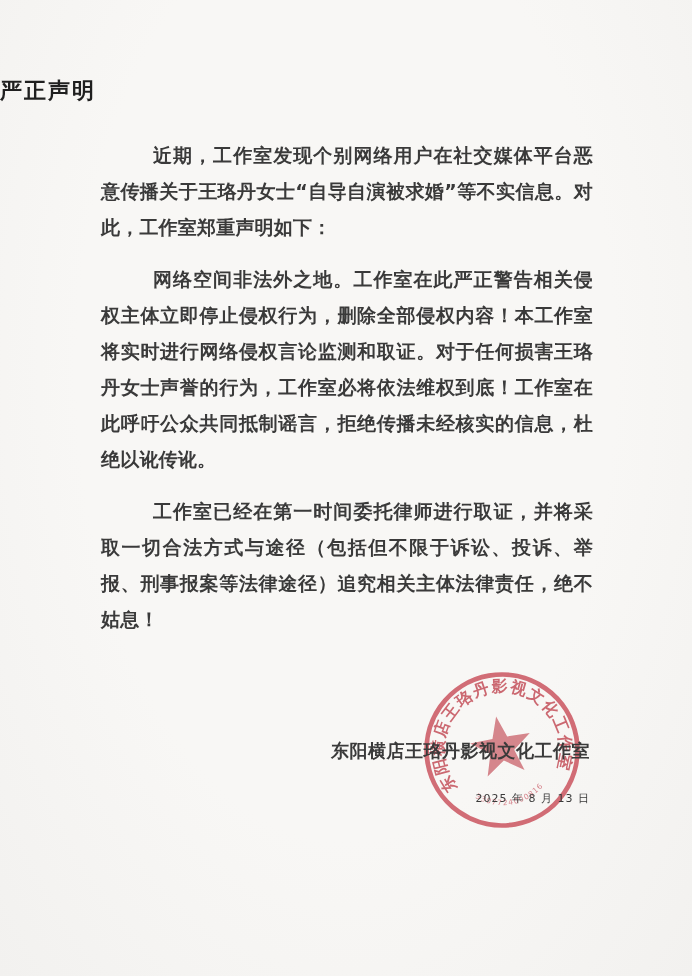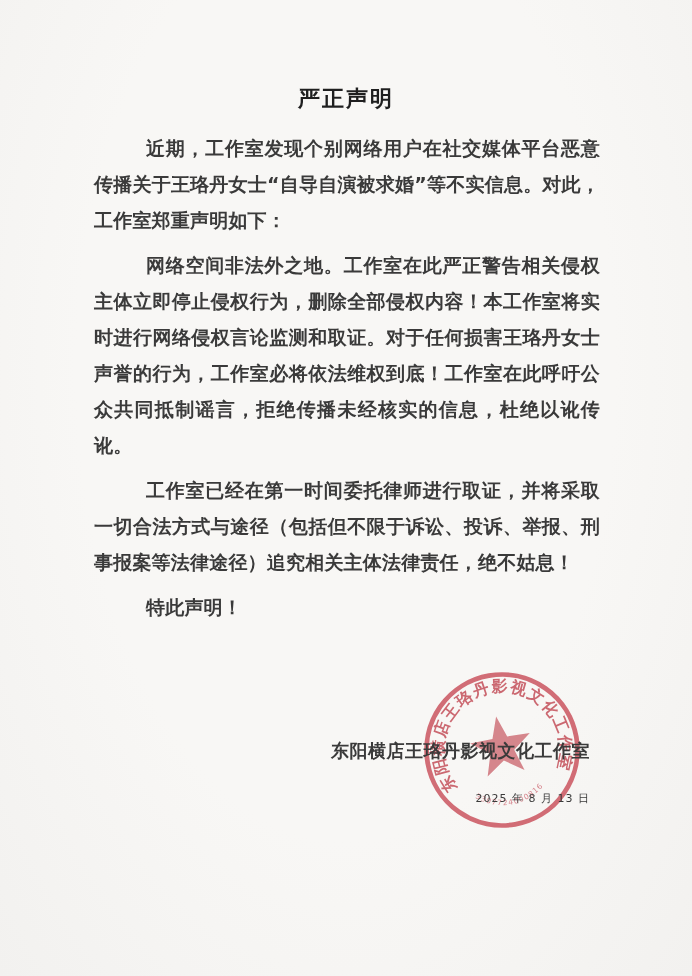--- a/index.html
+++ b/index.html
@@ -6,32 +6,31 @@
   body{
     width:692px;height:976px;
     font-family:"DejaVu Sans","Liberation Sans",sans-serif;
     background:#e9e8e6;
   }
   .page{
     position:relative;width:692px;height:976px;overflow:hidden;
     background:radial-gradient(ellipse at 50% 38%, #f8f7f5 55%, #f2f1ef 100%);
   }
   .doc-title{
-    position:absolute;top:84px;left:0;width:692px;
-    text-align:center;
+    position:absolute;top:76px;left:0;width:692px;
     font-size:22px;font-weight:bold;color:#1f1f1f;
     letter-spacing:2px;
   }
   .doc-body{
     position:absolute;top:121px;left:85px;width:524px;
     font-size:19px;line-height:36px;font-weight:600;
     color:#3a3a3a;text-align:justify;
     letter-spacing:0.2px;
   }
-  .doc-body p{margin:9px;text-indent:52px;}
+  .doc-body p{margin:16px;text-indent:52px;}
   .seal-wrap{
     position:absolute;left:417px;top:665px;width:170px;height:170px;
     transform:rotate(-10deg);
     opacity:0.85;
     z-index:1;
   }
   .sign-block{
     position:absolute;top:737px;right:102px;
     text-align:right;z-index:2;
   }
@@ -48,21 +47,20 @@
 <body>
 
 <div class="page">
 
   <div class="doc-title">严正声明</div>
 
   <div class="doc-body">
     <p>近期，工作室发现个别网络用户在社交媒体平台恶意传播关于王珞丹女士“自导自演被求婚”等不实信息。对此，工作室郑重声明如下：</p>
     <p>网络空间非法外之地。工作室在此严正警告相关侵权主体立即停止侵权行为，删除全部侵权内容！本工作室将实时进行网络侵权言论监测和取证。对于任何损害王珞丹女士声誉的行为，工作室必将依法维权到底！工作室在此呼吁公众共同抵制谣言，拒绝传播未经核实的信息，杜绝以讹传讹。</p>
     <p>工作室已经在第一时间委托律师进行取证，并将采取一切合法方式与途径（包括但不限于诉讼、投诉、举报、刑事报案等法律途径）追究相关主体法律责任，绝不姑息！</p>
-    <p>特此声明！</p>
   </div>
 
   <div class="seal-wrap">
     <svg width="170" height="170" viewBox="0 0 160 160">
       <circle cx="80" cy="80" r="71" fill="none" stroke="#cb5560" stroke-width="4.5"></circle>
       <polygon points="80,48 87.05,68.29 108.53,68.73 91.41,81.71 97.63,102.27 80,90 62.37,102.27 68.59,81.71 51.47,68.73 72.95,68.29" fill="#c6515b" fill-opacity="0.8"></polygon>
       <defs>
         <path id="ringTextPath" d="M 32.4 107.5 A 55 55 0 1 1 127.6 107.5" fill="none"></path>
         <path id="codeTextPath" d="M 40 112 A 50 50 0 0 0 120 112" fill="none"></path>
       </defs>

